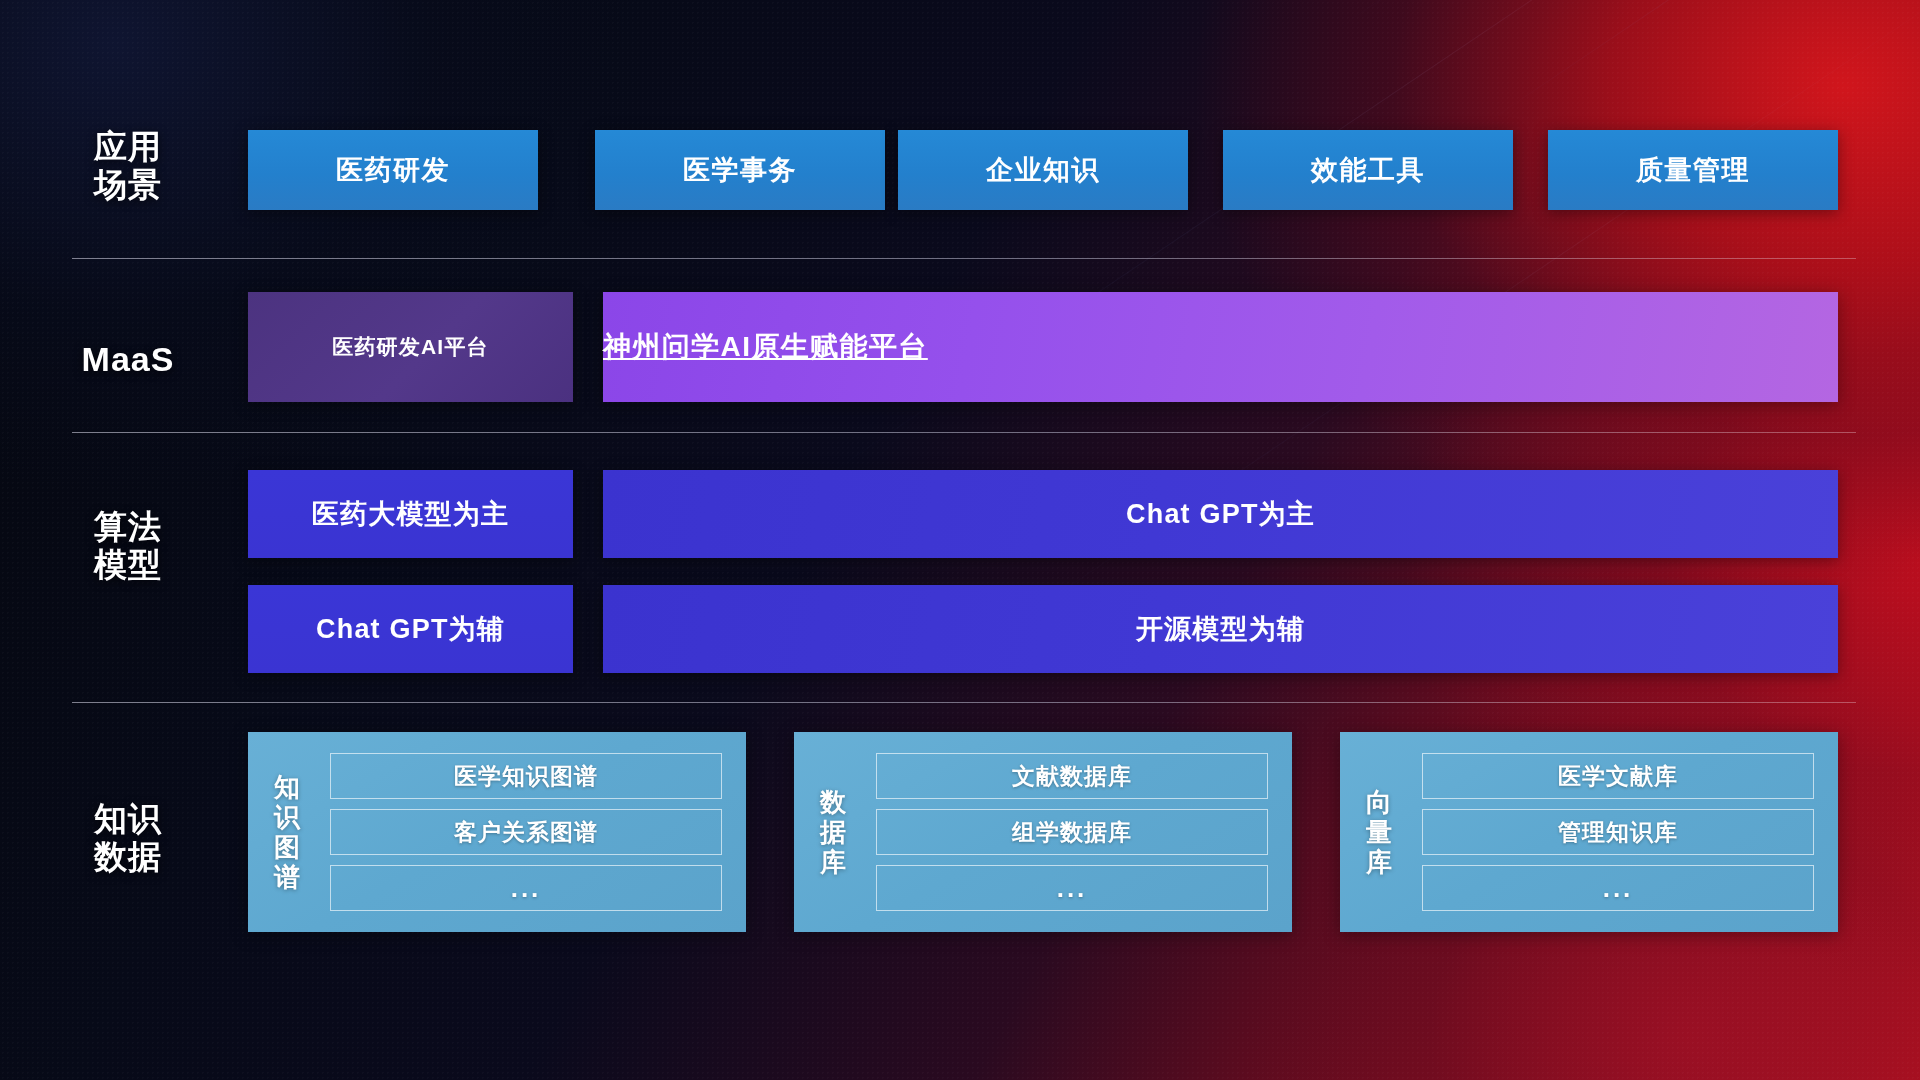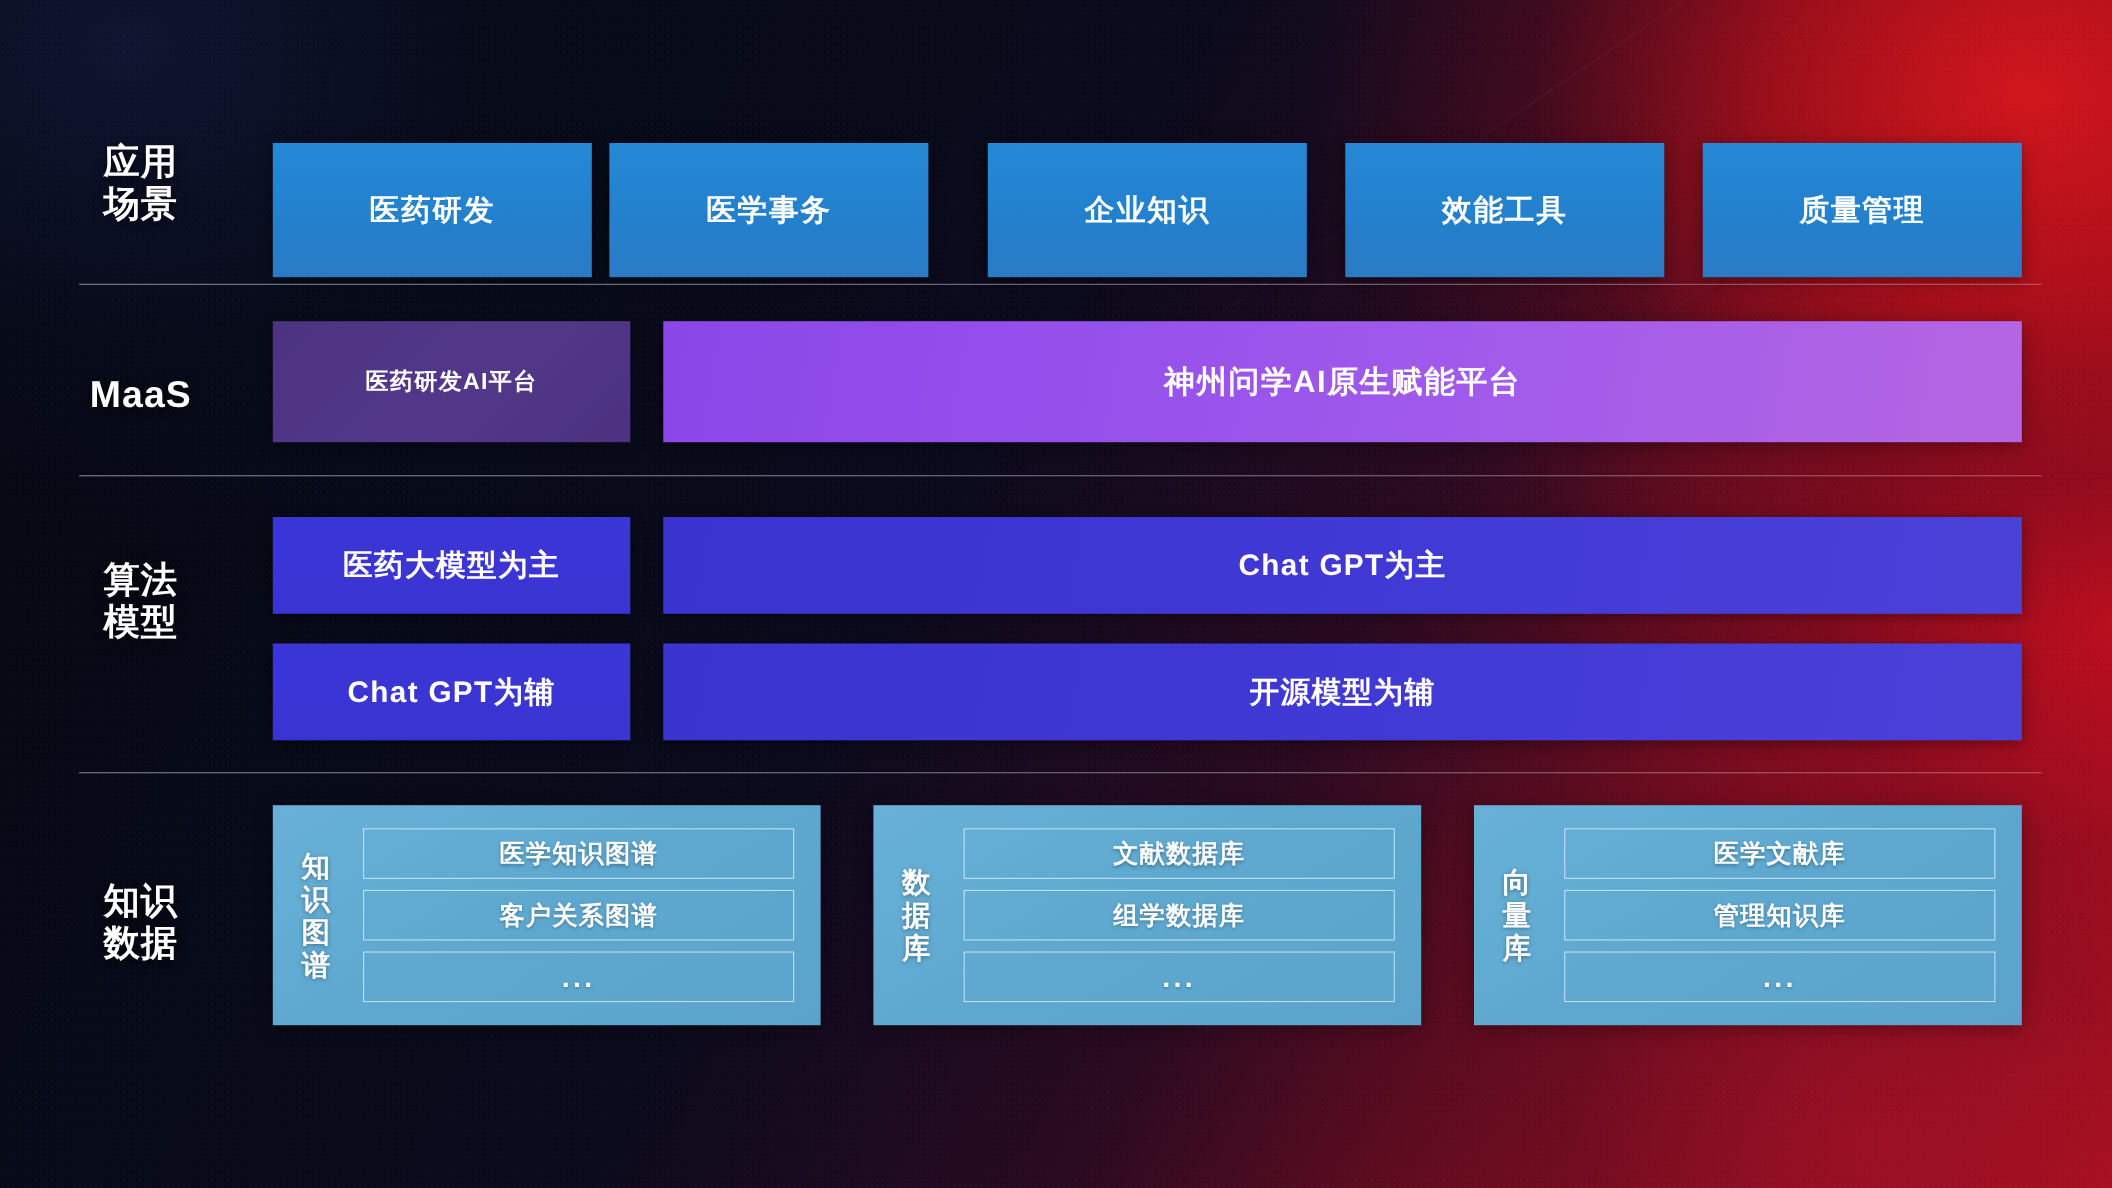--- a/index.html
+++ b/index.html
@@ -33,40 +33,41 @@
     color:#ffffff; font-weight:bold; letter-spacing:1px;
     line-height:1.16; text-shadow:0 2px 10px rgba(0,0,0,.75);
   }
   .rowlabel.cn { font-size:33px; }
   .rowlabel.en { font-size:34px; }
   .sep { position:absolute; left:72px; width:1784px; height:1px;
     background:linear-gradient(90deg, rgba(198,198,214,.62) 0%, rgba(190,190,210,.55) 55%, rgba(225,180,190,.42) 100%); }
 
   
   .appbox {
-    position:absolute; height:122px;
+    position:absolute; height:80px;
     background:linear-gradient(180deg,#2589d6 0%,#2380cd 55%,#2a7bc4 100%);
     display:flex; align-items:center; justify-content:center;
     color:#ffffff; font-size:27px; font-weight:bold; letter-spacing:1.5px;
     box-shadow:0 3px 14px rgba(0,0,0,.38);
   }
   
   .maas-left {
     position:absolute; height:110px;
     background:linear-gradient(135deg,#4c3380 0%,#53388a 55%,#4b3180 100%);
     display:flex; align-items:center; justify-content:center;
     color:#ffffff; font-size:21px; font-weight:bold; letter-spacing:1.2px;
     box-shadow:0 3px 14px rgba(0,0,0,.38);
   }
   .maas-right {
     position:absolute; height:110px;
     background:linear-gradient(100deg,#8b46e8 0%,#9550ec 30%,#a25bea 62%,#b466e2 100%);
-    display:flex; align-items:center; justify-content:center;
+    display:flex; align-items:center; 
     color:#ffffff; font-size:28px; font-weight:bold; letter-spacing:1.4px;
     box-shadow:0 3px 16px rgba(0,0,0,.34);
+    text-decoration:underline;
   }
   
   .algo-left, .algo-right {
     position:absolute; height:88px;
     display:flex; align-items:center; justify-content:center;
     color:#ffffff; font-size:27px; font-weight:bold; letter-spacing:1.2px;
     box-shadow:0 3px 14px rgba(0,0,0,.36);
   }
   .algo-left  { background:linear-gradient(180deg,#3a36d6 0%,#3a34d2 100%); }
   .algo-right { background:linear-gradient(100deg,#3b33cf 0%,#4038d4 45%,#4a41d9 100%); }
@@ -108,21 +109,21 @@
 <div class="board">
 
   <div class="rowlabel cn" style="left:40px; top:128px;">
     <div>应用</div>
     <div>场景</div>
   </div>
 
   <div class="appbox" style="left:248px; top:130px; width:290px;">
     <span>医药研发</span>
   </div>
-  <div class="appbox" style="left:554px; top:130px; width:290px;">
+  <div class="appbox" style="left:595px; top:130px; width:290px;">
     <span>医学事务</span>
   </div>
   <div class="appbox" style="left:898px; top:130px; width:290px;">
     <span>企业知识</span>
   </div>
   <div class="appbox" style="left:1223px; top:130px; width:290px;">
     <span>效能工具</span>
   </div>
   <div class="appbox" style="left:1548px; top:130px; width:290px;">
     <span>质量管理</span>

